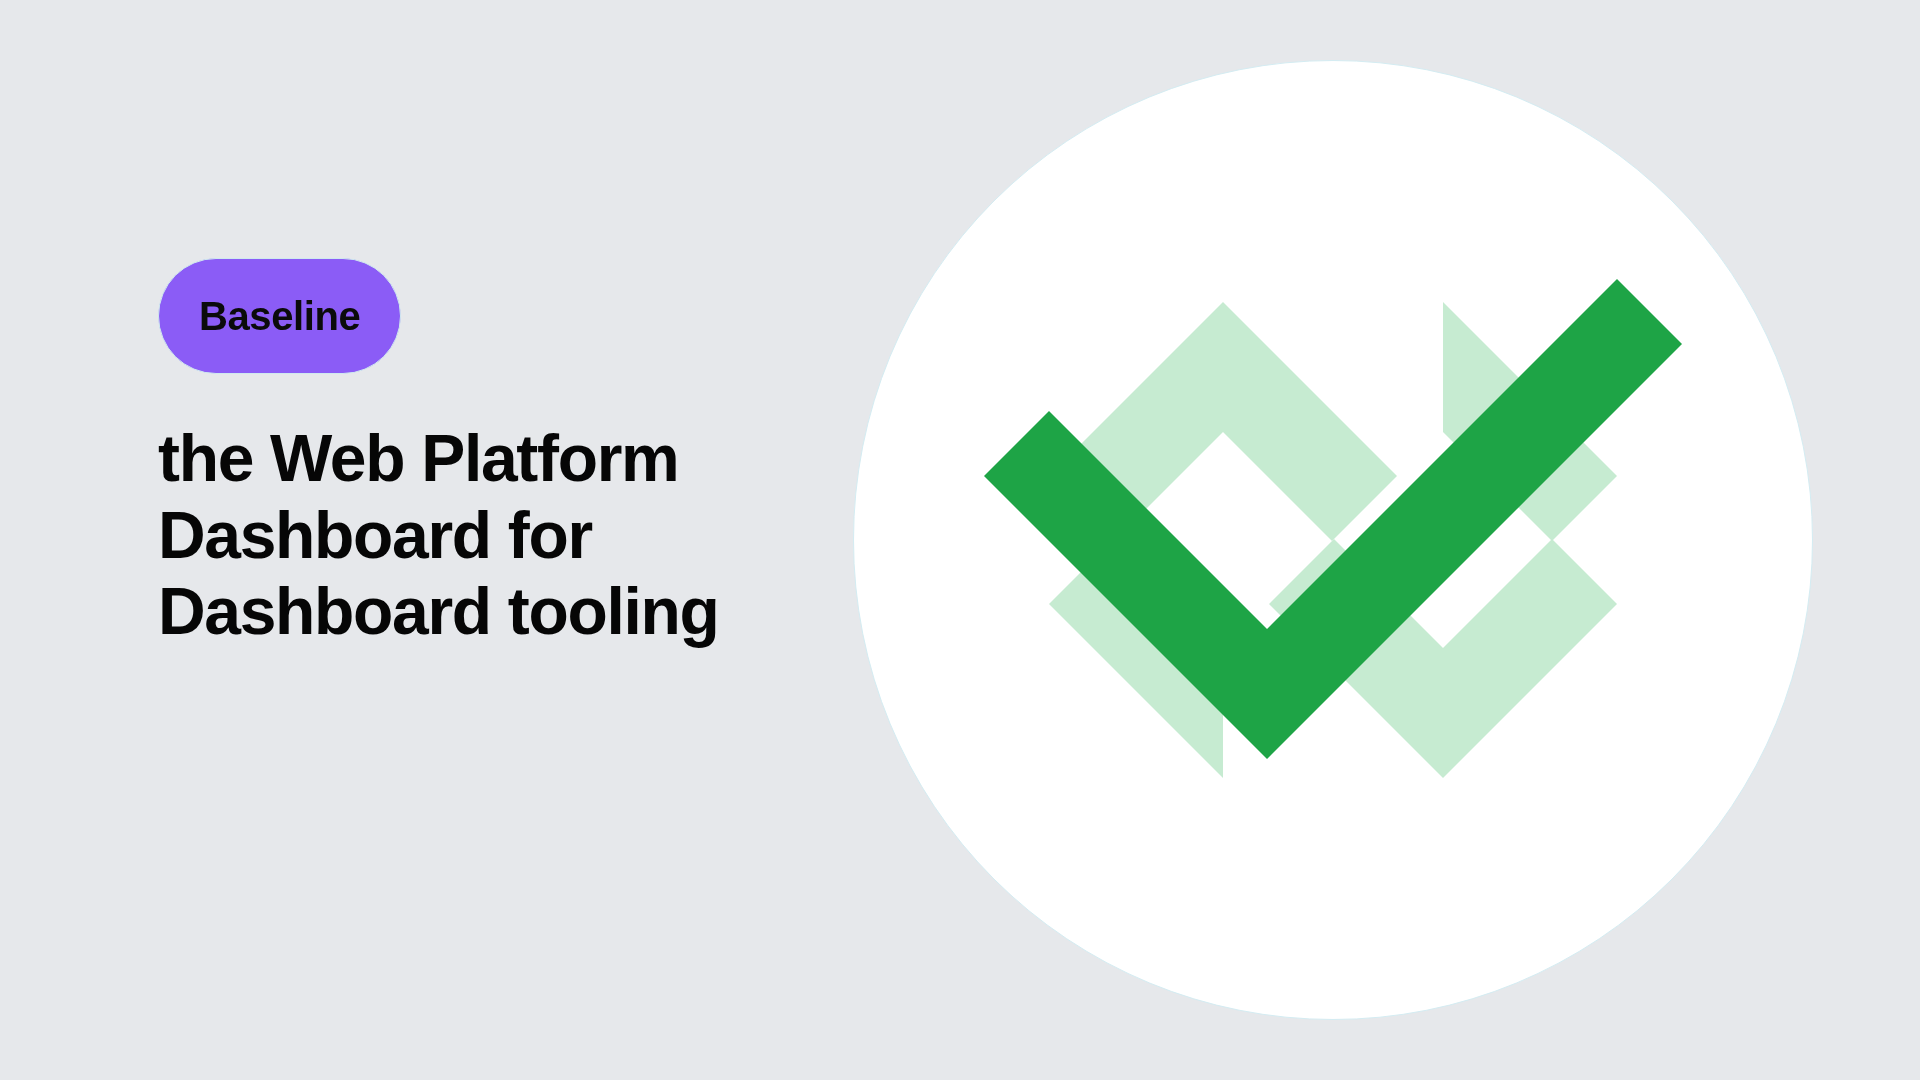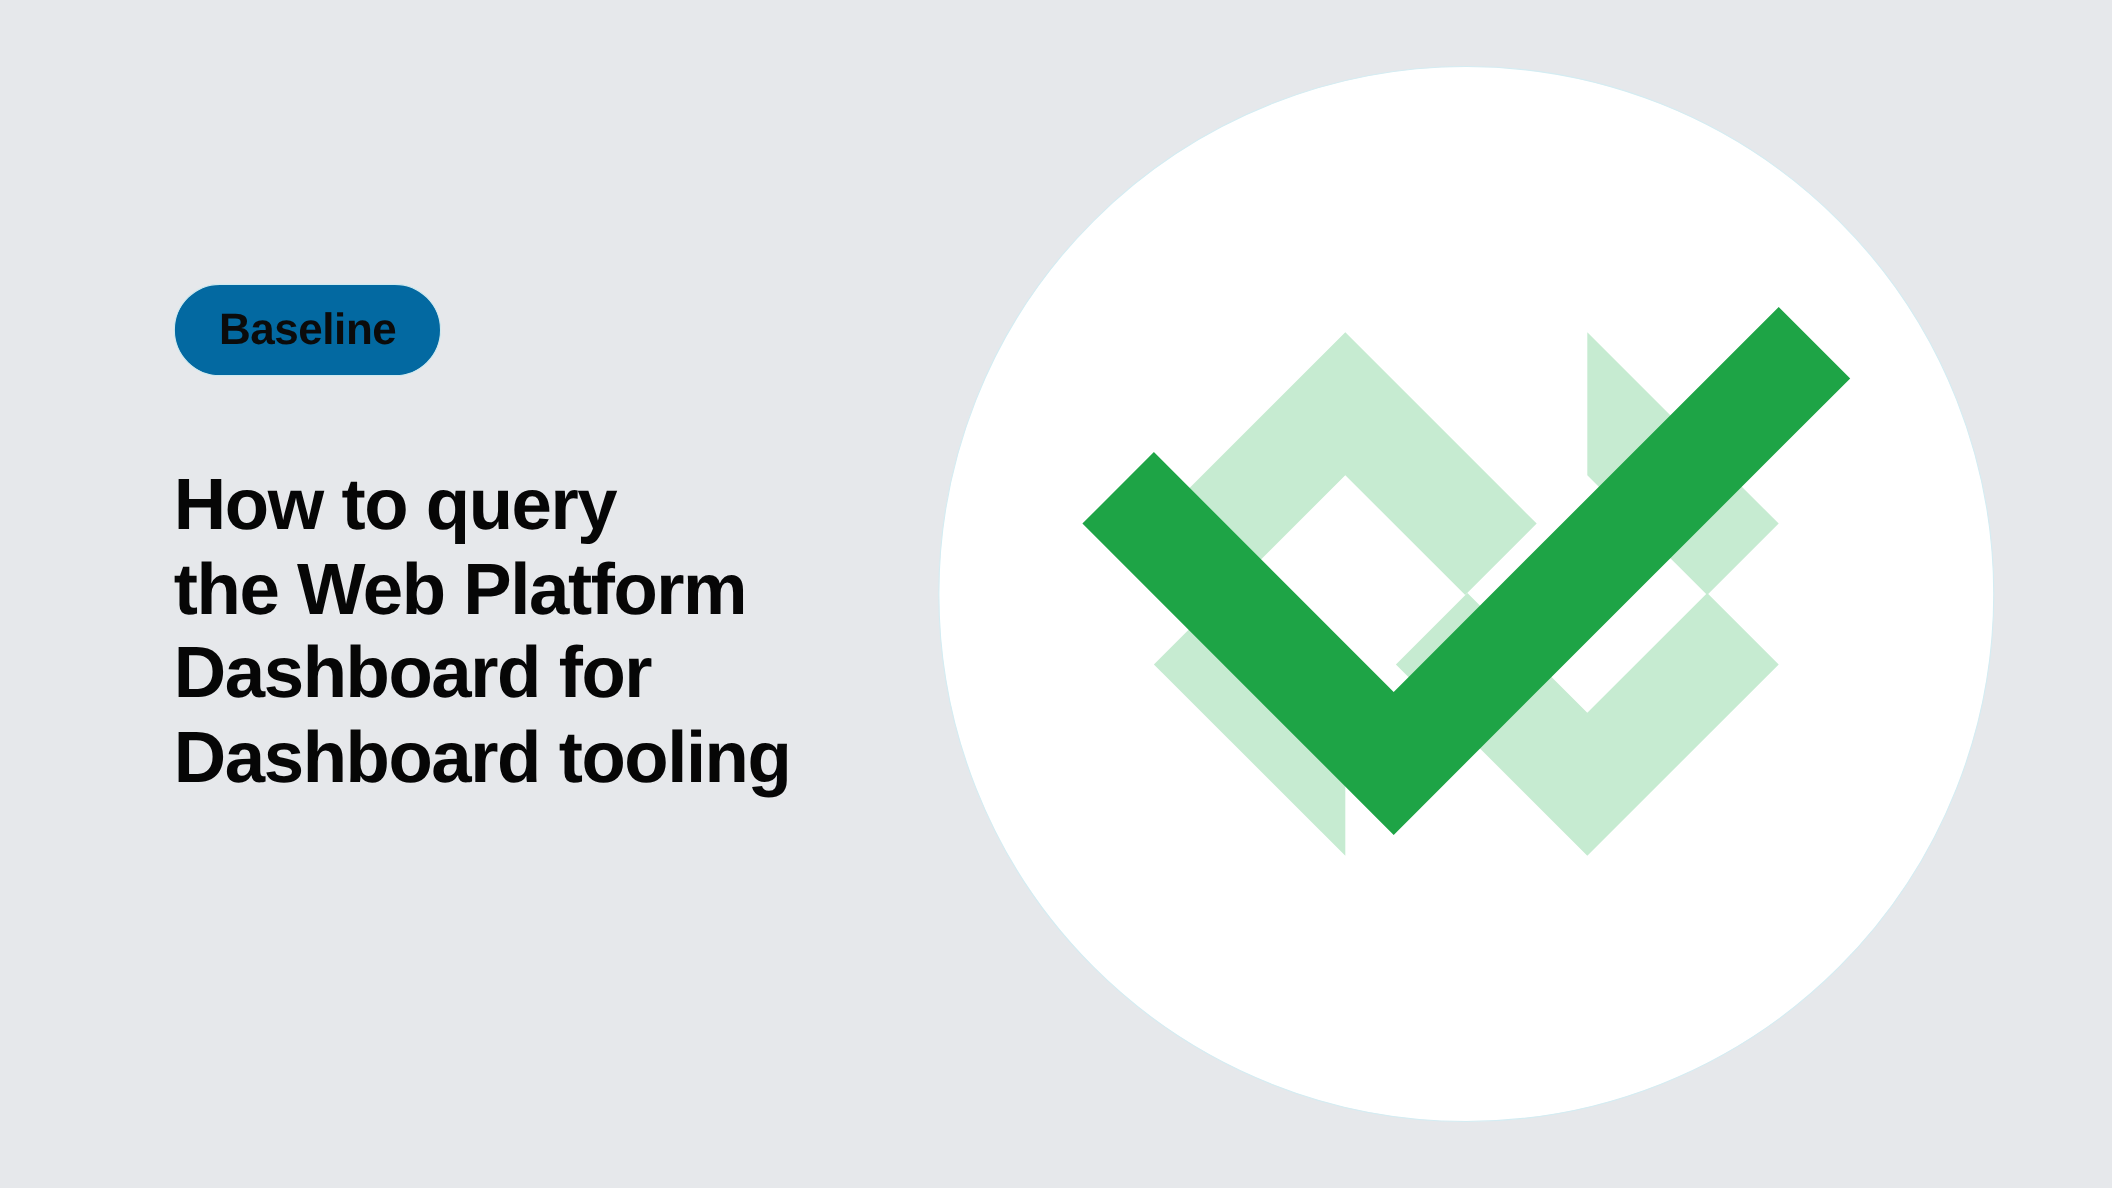--- a/index.html
+++ b/index.html
@@ -26,26 +26,26 @@
     left:158px;
     top:0;
     width:680px;
     height:1080px;
   }
 
   .badge {
     position:absolute;
     left:0;
     top:258px;
-    height:84px;
+    height:116px;
     padding:0 40px;
     display:flex;
     align-items:center;
     justify-content:flex-start;
-    background:#0369a1;
+    background:#8b5cf6;
     border:1px solid #cfe9ef;
     border-radius:58px;
     box-shadow:0 0 0 0 rgba(0,0,0,0);
   }
   .badge-label {
     font-size:40px;
     font-weight:700;
     letter-spacing:-0.01em;
     color:#0b0b0b;
     white-space:nowrap;
@@ -94,21 +94,20 @@
 
 <div class="stage">
 
   <div class="left-col">
 
     <div class="badge">
       <span class="badge-label">Baseline</span>
     </div>
 
     <h1 class="headline">
-      <span class="line">How to query</span>
       <span class="line">the Web Platform</span>
       <span class="line">Dashboard for</span>
       <span class="line">Dashboard tooling</span>
     </h1>
 
   </div>
 
   <div class="logo-wrap">
     <div class="logo-circle"></div>
 

